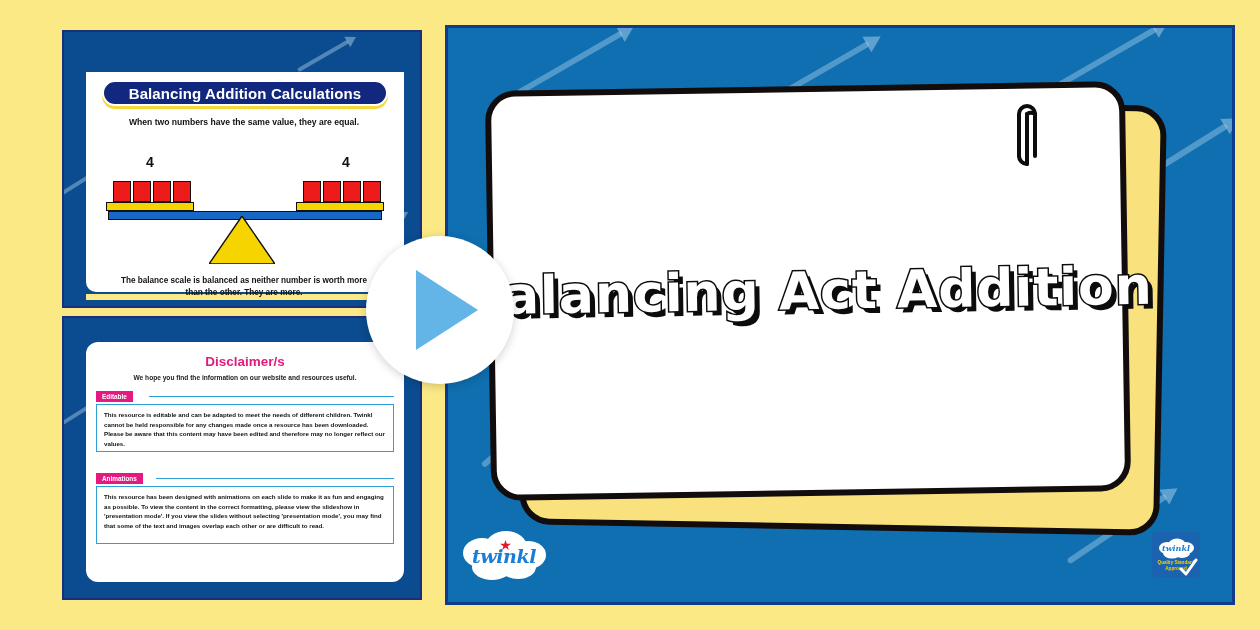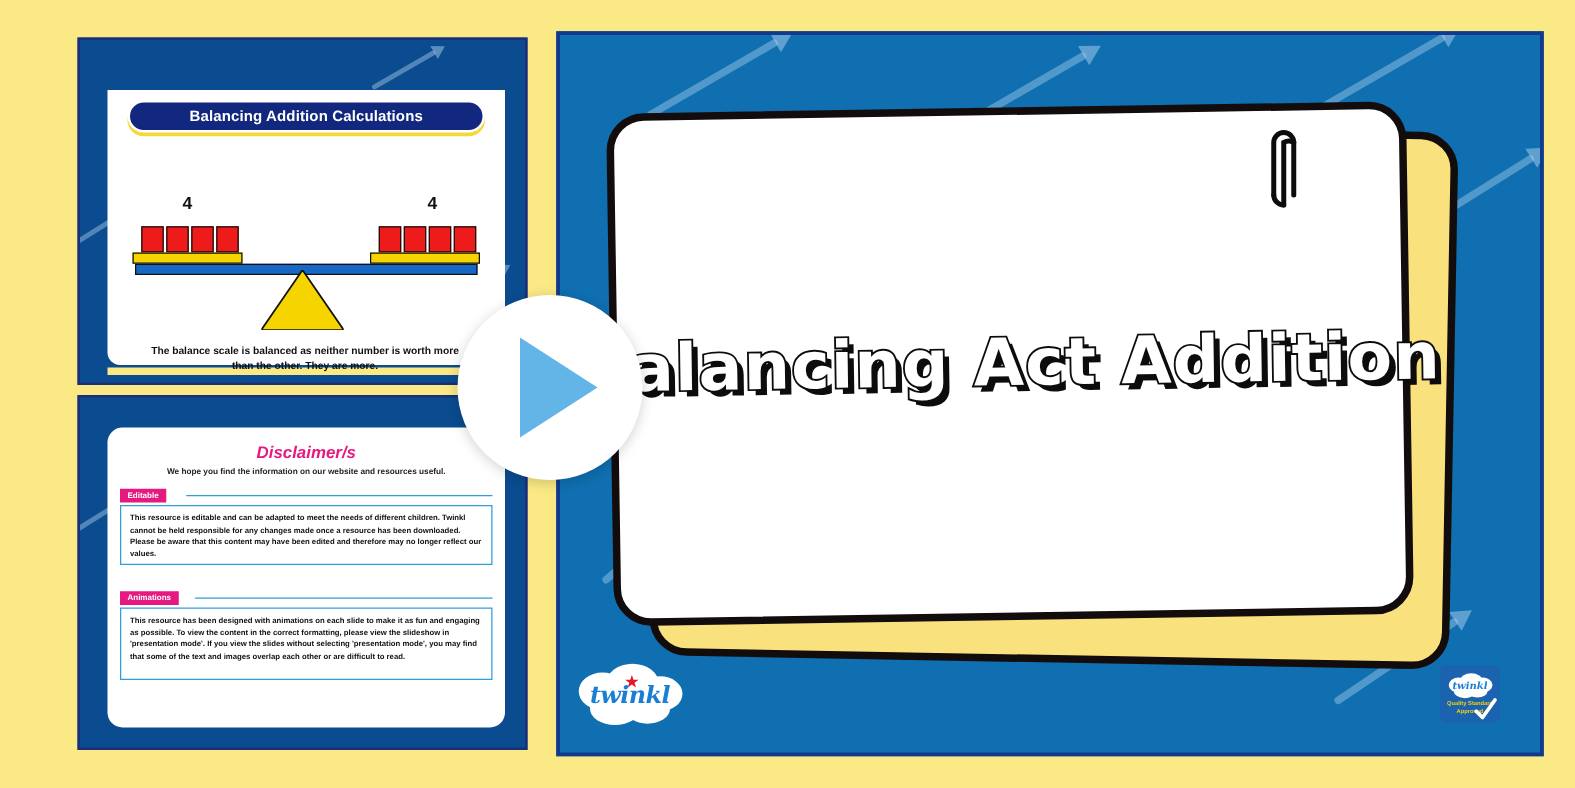--- a/index.html
+++ b/index.html
@@ -52,21 +52,21 @@
     position: absolute;
     left: 38px; top: 48px; width: 286px; height: 26px;
     background: #12277e;
     border: 2px solid #ffffff;
     border-radius: 13px;
     box-shadow: 0 3px 0 #f5d93a;
     display: flex; align-items: center; justify-content: center;
   }
   .s1-banner span {
     color: #ffffff;
-    font-size: 12px;
+    font-size: 15px;
     font-weight: bold;
     letter-spacing: .1px;
     text-shadow: 1px 1px 0 #12277e;
     white-space: nowrap;
   }
   .s1-lead {
     position: absolute; left: 30px; top: 84px; width: 300px;
     text-align: center; color: #111; font-size: 8.6px; line-height: 1.5;
     font-weight: 600;
   }
@@ -103,21 +103,21 @@
 
   
   .s2-white {
     position: absolute;
     left: 22px; top: 24px; width: 318px; height: 240px;
     background: #ffffff;
     border-radius: 12px;
   }
   .s2-title {
     position: absolute; left: 22px; top: 36px; width: 318px;
-    text-align: center; color: #e5197f; font-size: 13.5px; font-weight: bold; font-style: italic;
+    text-align: center; color: #e5197f; font-size: 13.5px; font-weight: bold;
   }
   .s2-sub {
     position: absolute; left: 22px; top: 56px; width: 318px;
     text-align: center; color: #222; font-size: 6.6px; font-weight: 600;
   }
   .tag {
     position: absolute; height: 11px; padding: 0 6px;
     background: #e5197f; color: #fff;
     font-size: 6.4px; font-weight: bold;
     display: flex; align-items: center;
@@ -259,20 +259,21 @@
     <div class="pencil" style="left:286px; top:196px; width:54px; transform:rotate(-30deg);"></div>
 
     <div class="s1-white"></div>
     <div class="s1-yellowstrip"></div>
 
     <div class="s1-banner">
       <span>Balancing Addition Calculations</span>
     </div>
 
     <div class="s1-lead">
+      <div>When two numbers have the same value, they are equal.</div>
     </div>
 
     <div class="scale">
       <div class="num left">4</div>
       <div class="num right">4</div>
 
       <div class="cubes left">
         <div class="cube"></div>
         <div class="cube"></div>
         <div class="cube"></div>

